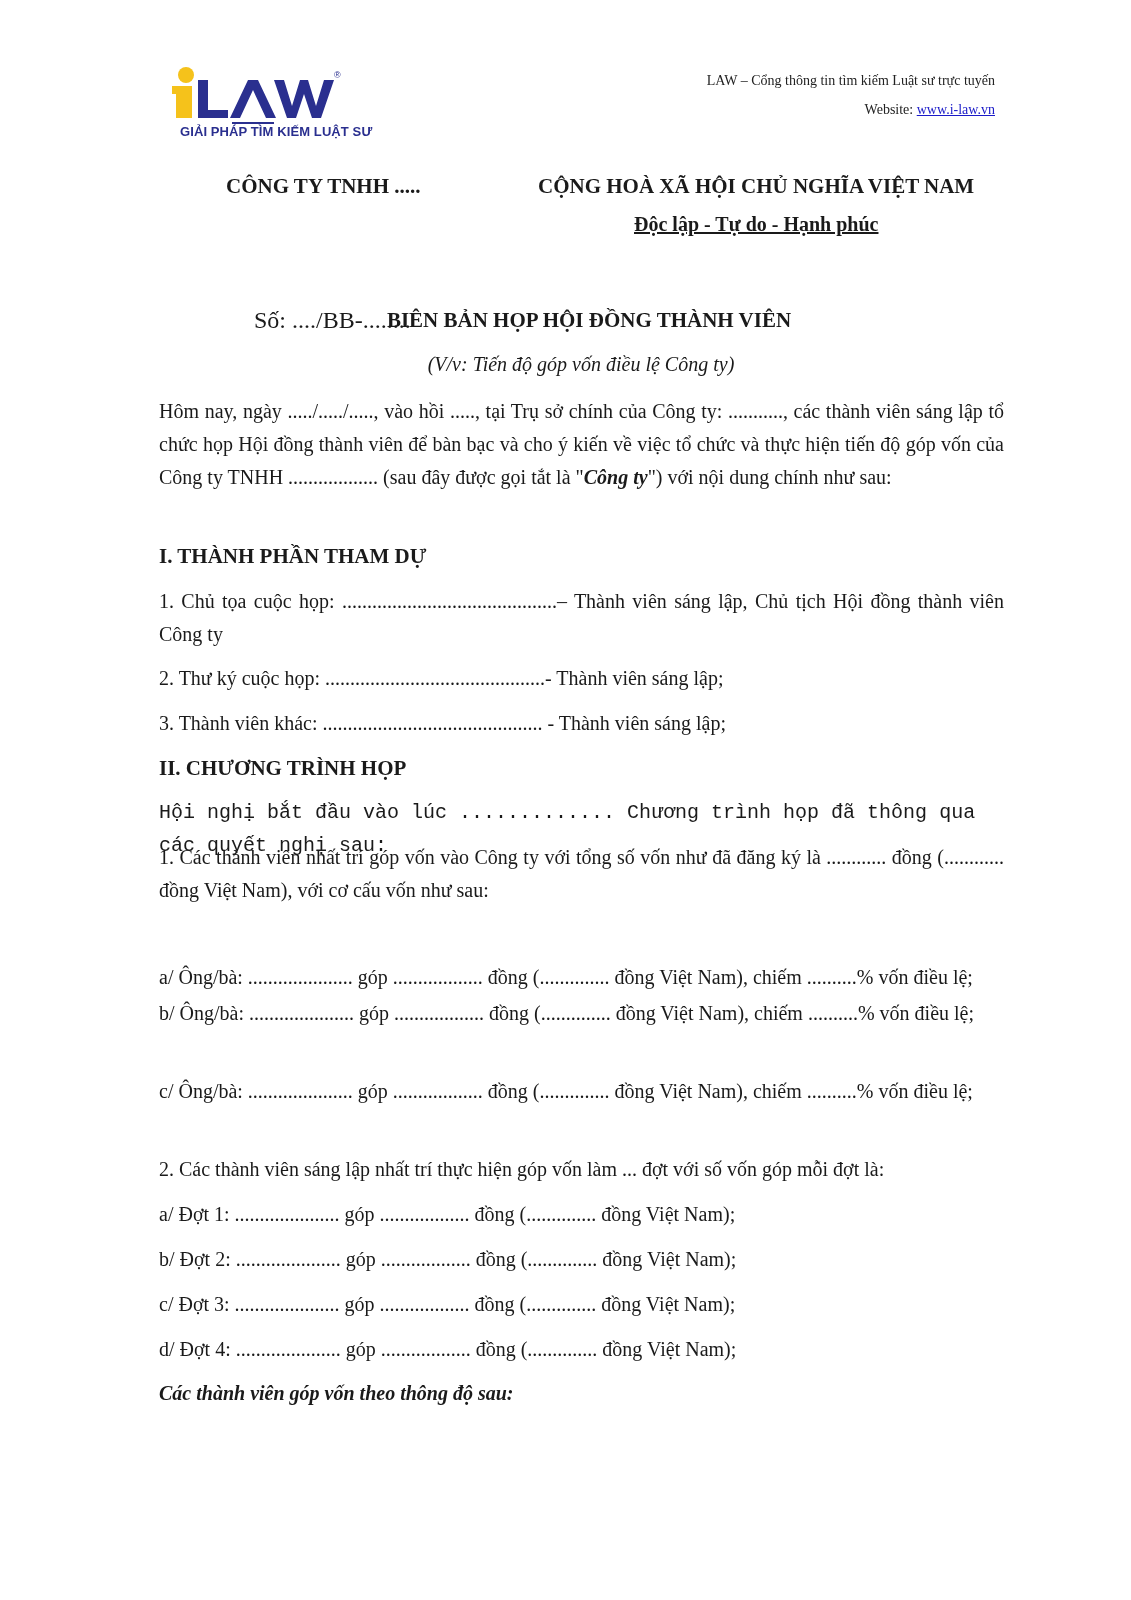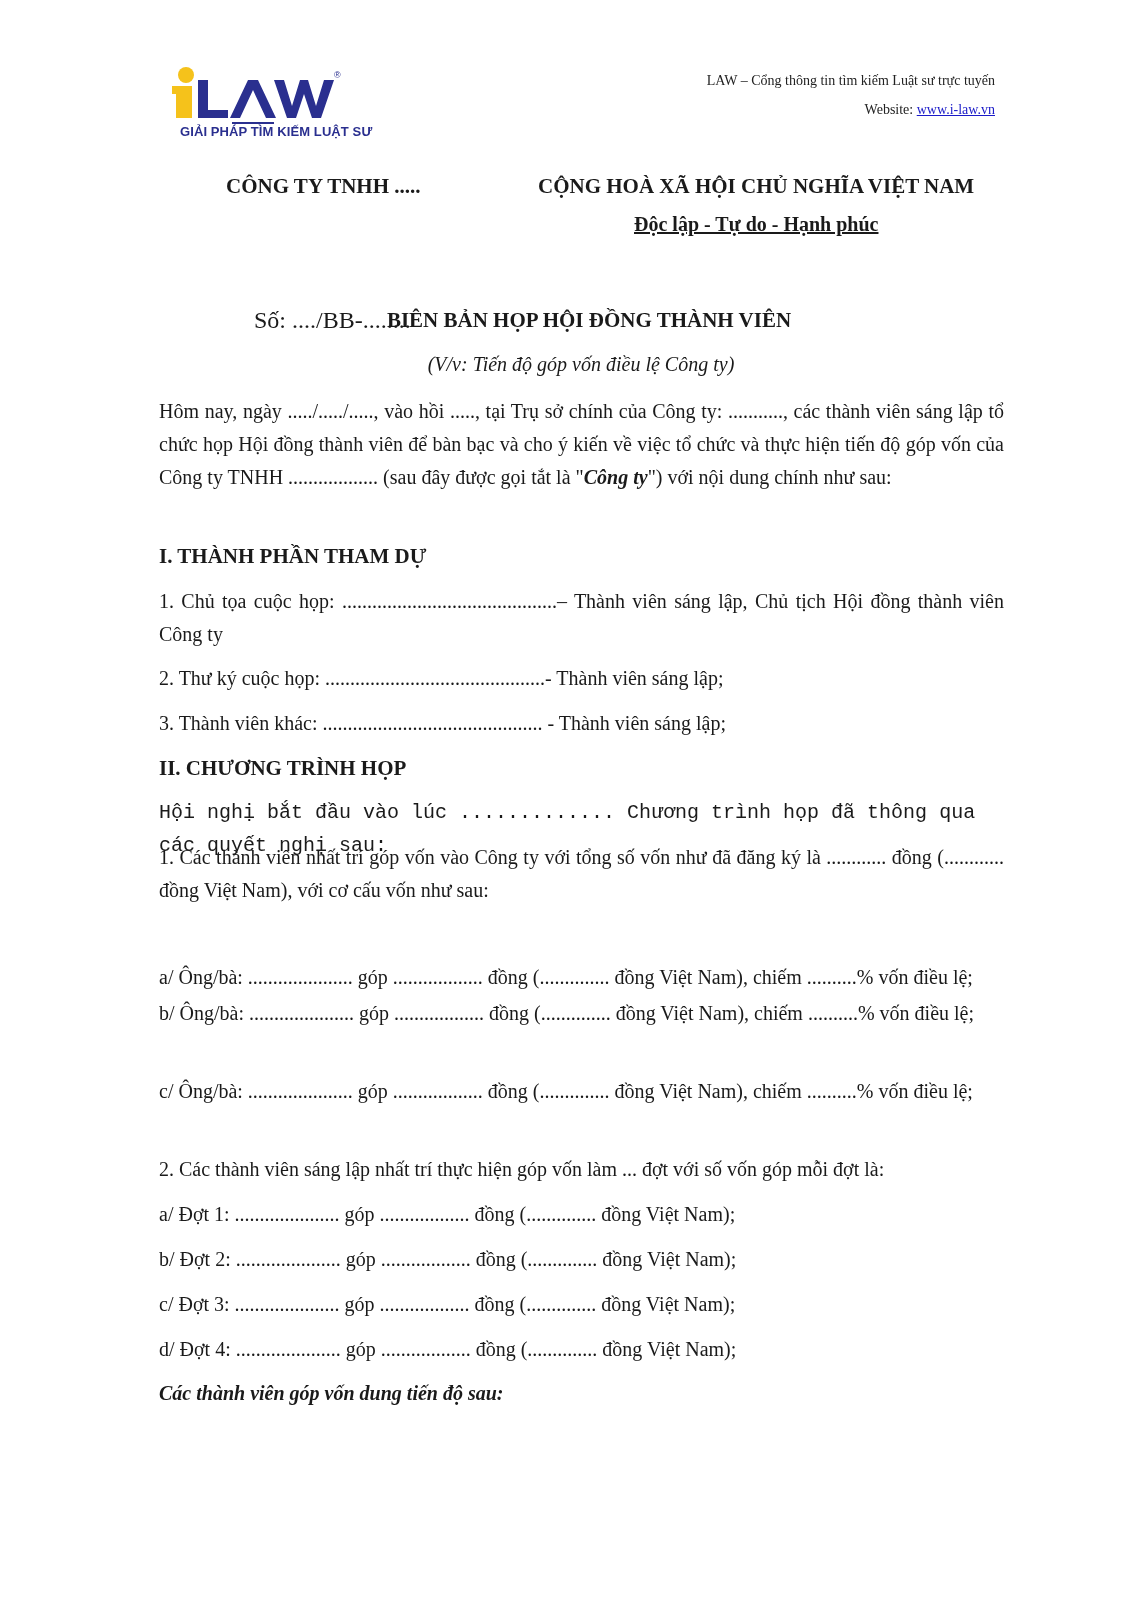--- a/index.html
+++ b/index.html
@@ -77,13 +77,13 @@
 <div class="abs body justify" style="top:961px;">a/ Ông/bà: ..................... góp .................. đồng (.............. đồng Việt Nam),  chiếm ..........% vốn điều lệ;</div>
 <div class="abs body justify" style="top:997px;">b/ Ông/bà: ..................... góp .................. đồng (.............. đồng Việt Nam), chiếm ..........% vốn điều lệ;</div>
 <div class="abs body justify" style="top:1075px;">c/ Ông/bà: ..................... góp .................. đồng (.............. đồng Việt Nam), chiếm ..........% vốn điều lệ;</div>
 
 <div class="abs body" style="top:1153px;">2. Các thành viên sáng lập nhất trí thực hiện góp vốn làm ... đợt với số vốn góp mỗi đợt là:</div>
 <div class="abs body" style="top:1198px;">a/ Đợt 1: ..................... góp .................. đồng (.............. đồng Việt Nam);</div>
 <div class="abs body" style="top:1243px;">b/ Đợt 2: ..................... góp .................. đồng (.............. đồng Việt Nam);</div>
 <div class="abs body" style="top:1288px;">c/ Đợt 3: ..................... góp .................. đồng (.............. đồng Việt Nam);</div>
 <div class="abs body" style="top:1333px;">d/ Đợt 4: ..................... góp .................. đồng (.............. đồng Việt Nam);</div>
 
-<div class="abs body bi" style="top:1377px;">Các thành viên góp vốn dung tiến độ sau:</div>
+<div class="abs body bi" style="top:1377px;">Các thành viên góp vốn theo thông độ sau:</div>
 
 </body></html>

